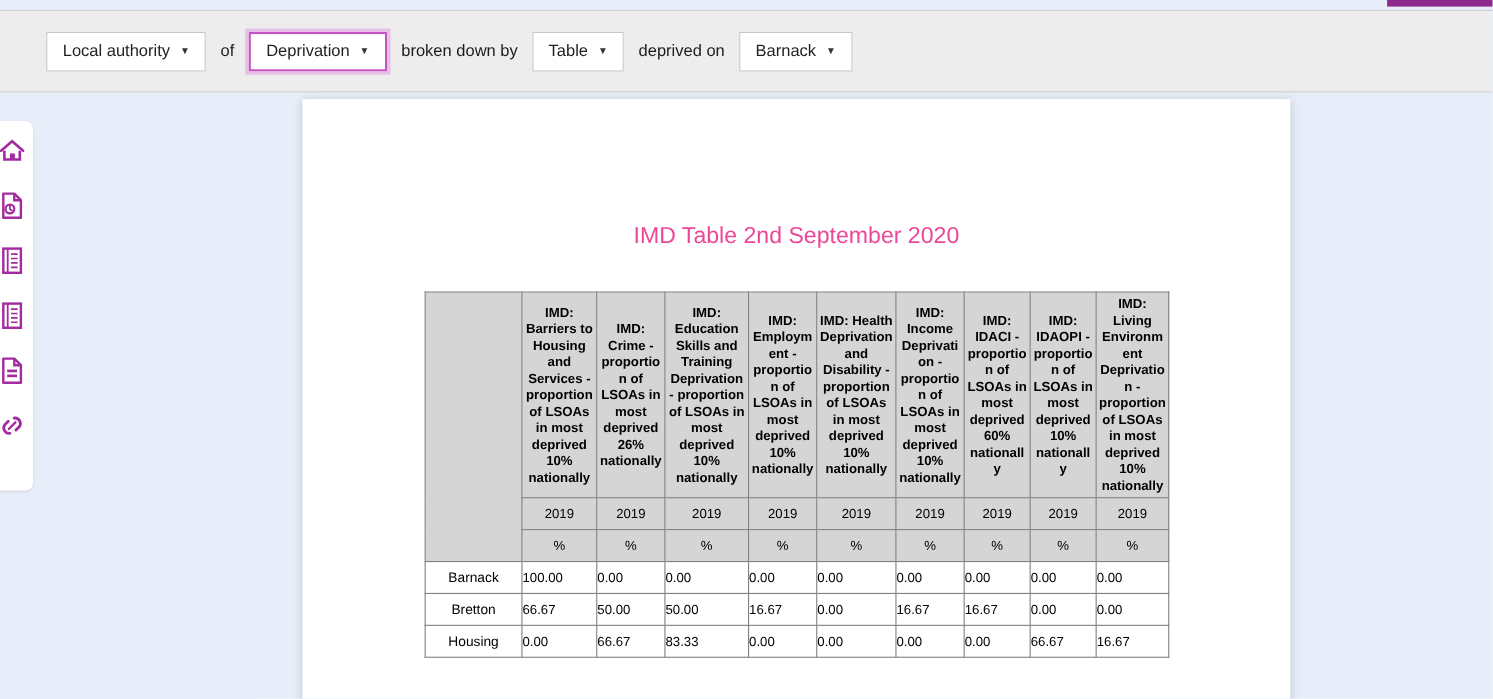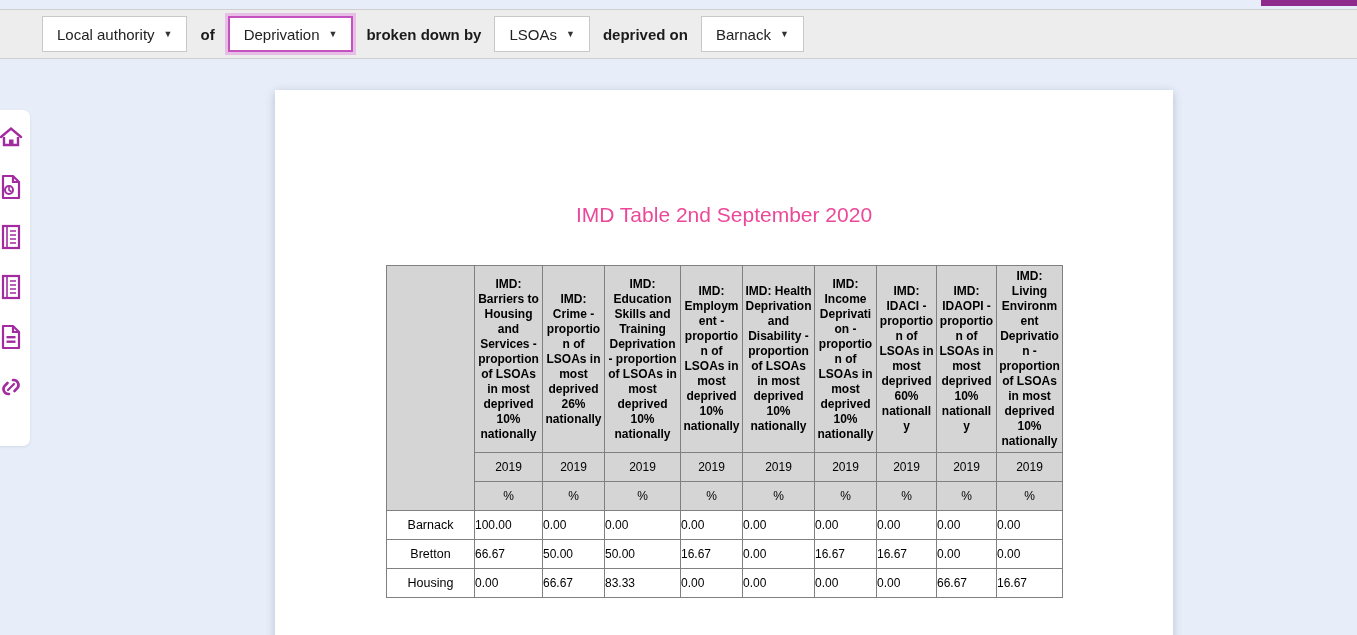--- a/index.html
+++ b/index.html
@@ -15,21 +15,21 @@
   
   .top-accent {
     position: absolute; top: 0; left: 1261px;
     width: 96px; height: 6px;
     background: #8e2a8b;
   }
 
   
   .toolbar {
     position: absolute; top: 9px; left: 0;
-    width: 1357px; height: 50px;
+    width: 1357px; height: 75px;
     background: #ededed;
     border-top: 1px solid #cfcfcf;
     border-bottom: 1px solid #cfcfcf;
     display: flex; align-items: center;
     padding-left: 42px;
     gap: 0;
   }
   .ddl {
     background: #ffffff;
     border: 1px solid #c8c8c8;
@@ -45,21 +45,20 @@
   .ddl .caret { font-size: 9px; color: #333; line-height: 1; }
   .ddl.focused {
     border: 2px solid #c453c0;
     outline: 3px solid #e7bfe6;
     outline-offset: 0px;
   }
   .tbl-text {
     font-size: 15px; color: #1b1b1b;
     padding: 0 13px;
     white-space: nowrap;
-    font-weight: bold;
   }
 
   
   .rail {
     position: absolute; left: -8px; top: 110px;
     width: 38px; height: 336px;
     background: #ffffff;
     border-radius: 7px;
     box-shadow: 0 1px 3px rgba(60,70,90,.13);
     display: flex; flex-direction: column;
@@ -167,21 +166,21 @@
     <span class="tbl-text">of</span>
 
     <div class="ddl focused">
       <span>Deprivation</span>
       <span class="caret">▼</span>
     </div>
 
     <span class="tbl-text">broken down by</span>
 
     <div class="ddl">
-      <span>LSOAs</span>
+      <span>Table</span>
       <span class="caret">▼</span>
     </div>
 
     <span class="tbl-text">deprived on</span>
 
     <div class="ddl">
       <span>Barnack</span>
       <span class="caret">▼</span>
     </div>
   </div>

